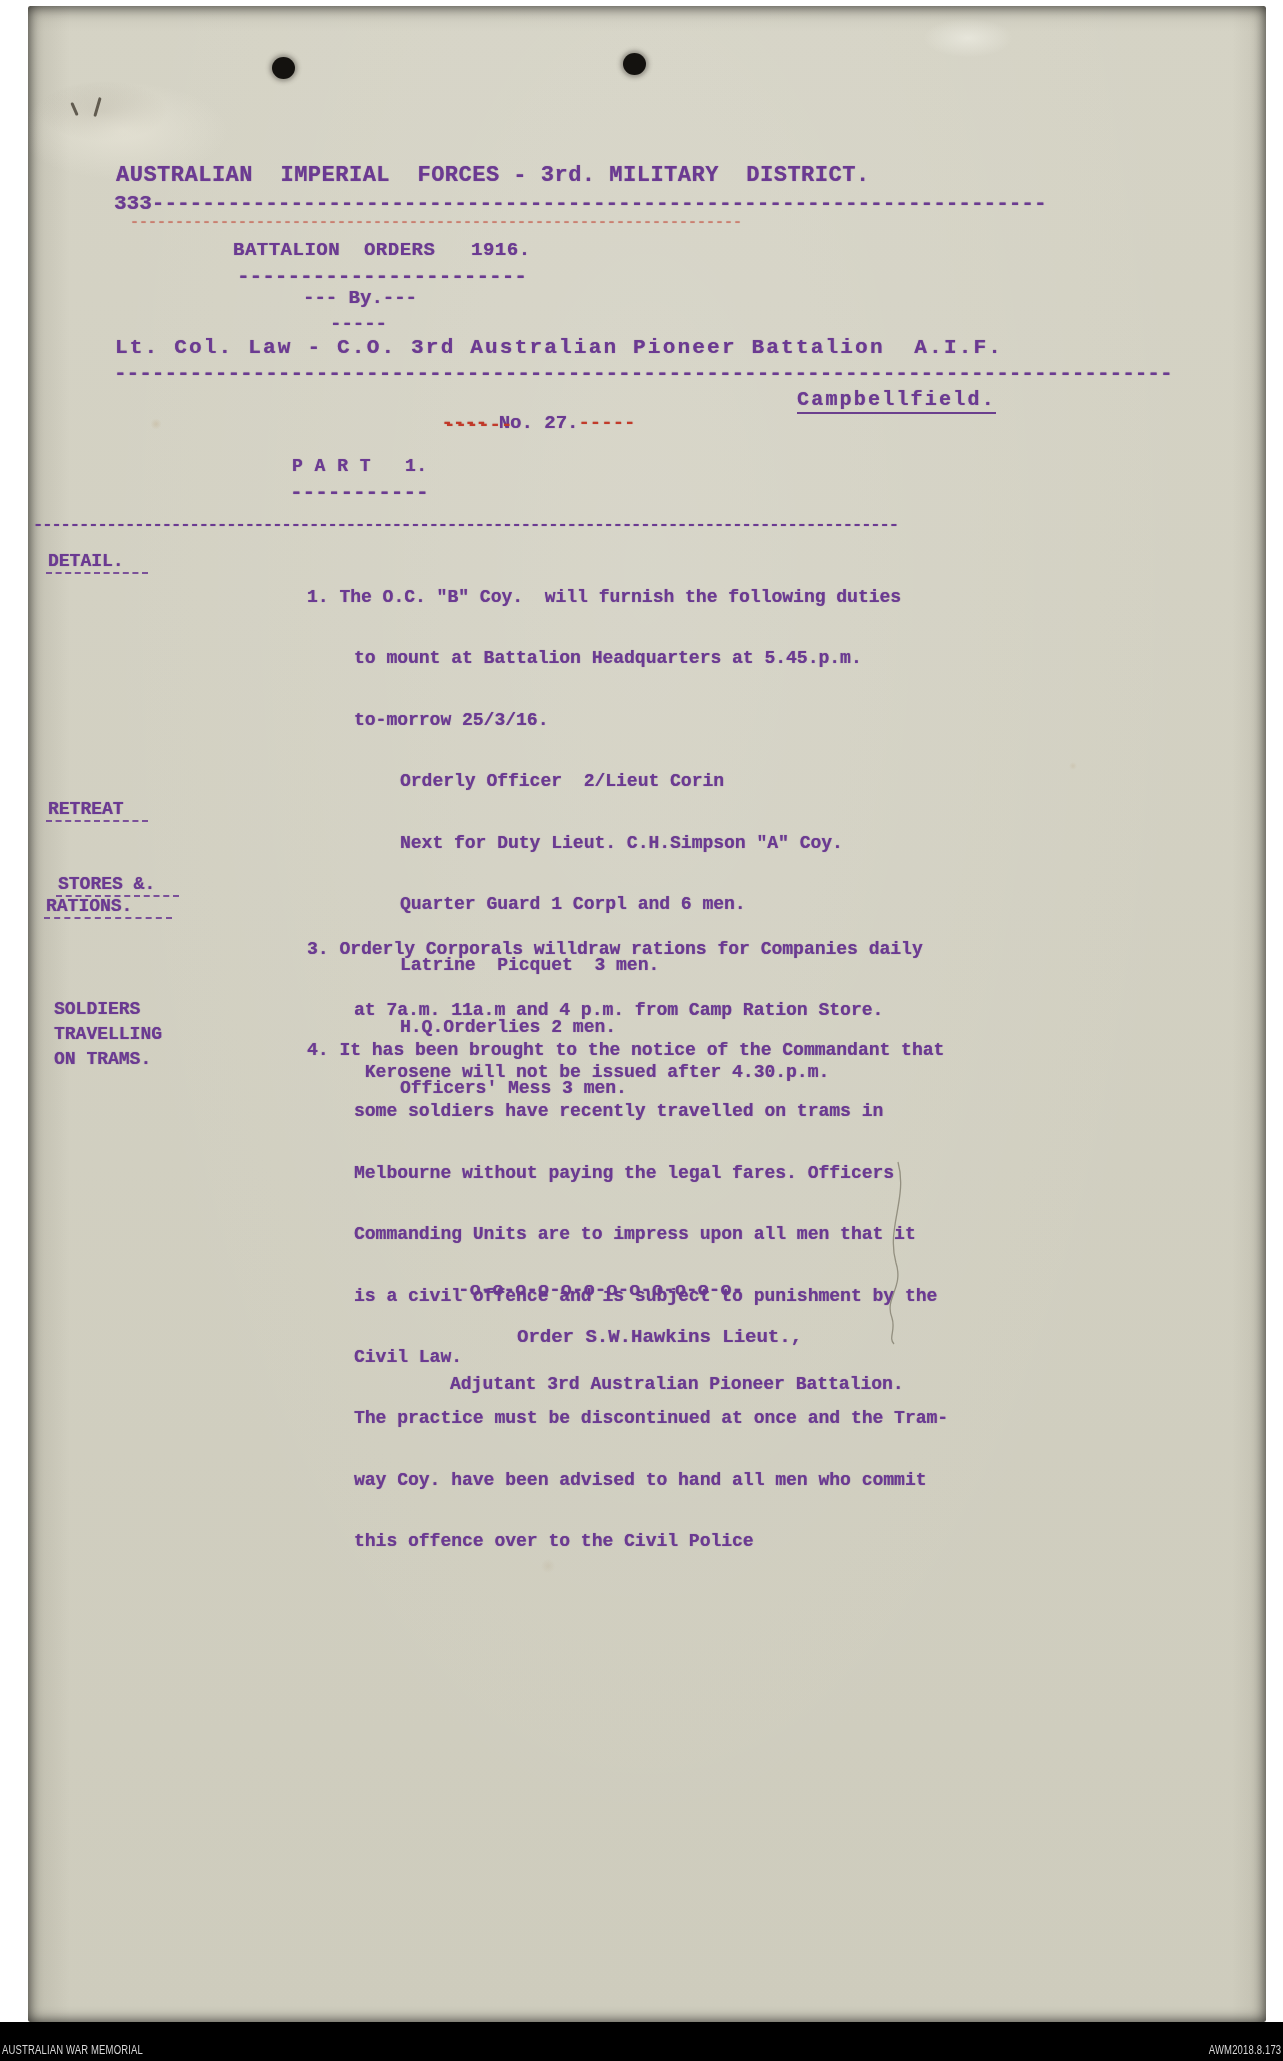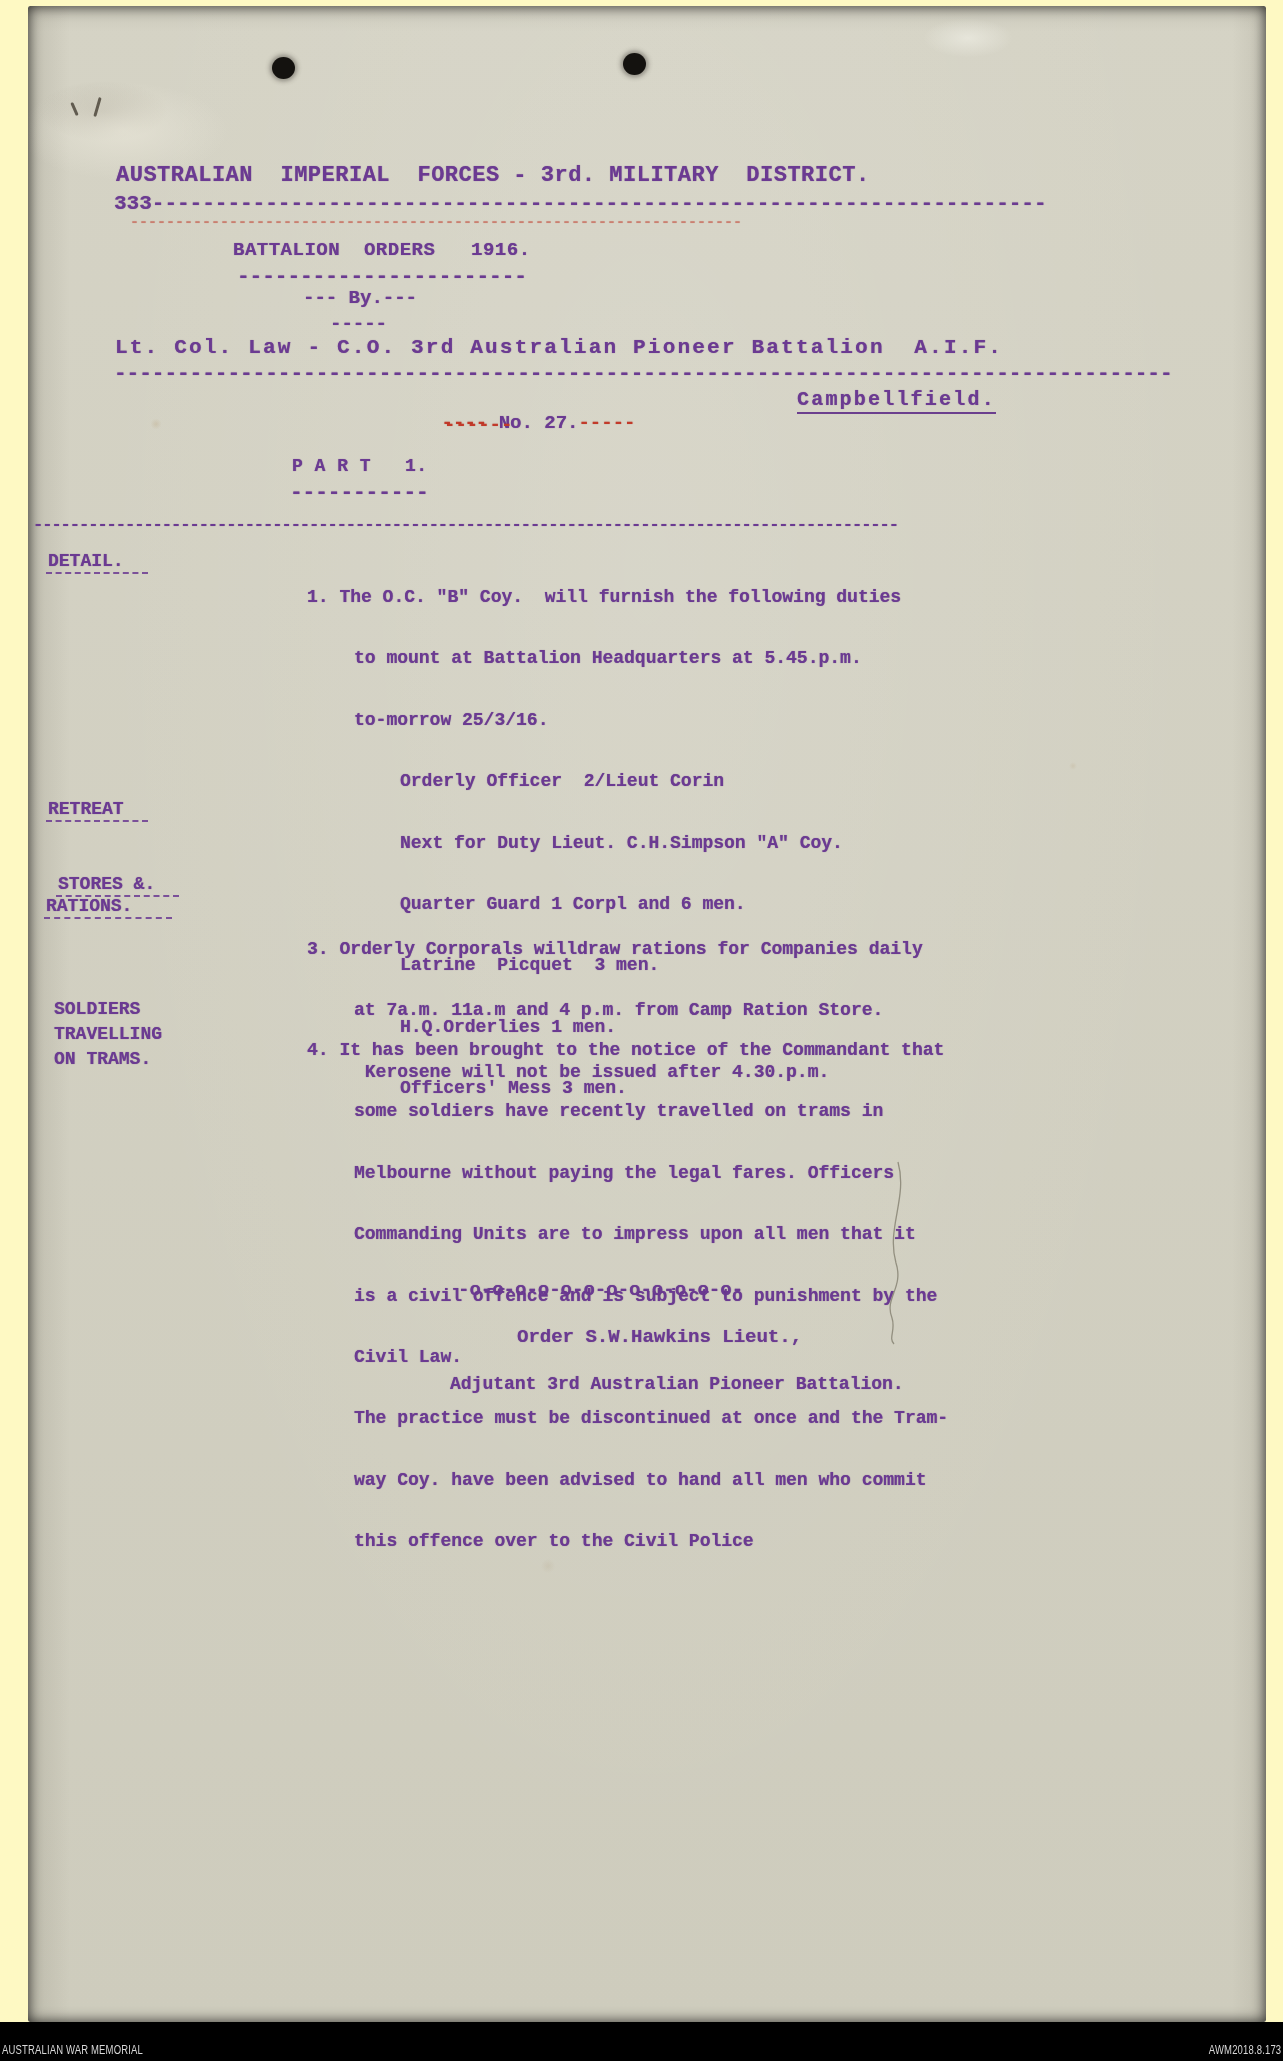--- a/index.html
+++ b/index.html
@@ -1,16 +1,16 @@
 <!DOCTYPE html>
 <html><head>
 <meta charset="utf-8">
 <style>
   html,body{margin:0;padding:0;background:#000;}
-  .page{position:relative;width:1283px;height:2061px;background:#fef9c3;overflow:hidden;
+  .page{position:relative;width:1283px;height:2061px;background:#ffffff;overflow:hidden;
         font-family:"Liberation Mono","DejaVu Sans Mono",monospace;}
   .paper{position:absolute;left:28px;top:6px;width:1238px;height:2016px;border-radius:2px;
     background:
       radial-gradient(ellipse 150px 70px at 95px 125px, rgba(238,235,222,.55), transparent 70%),
       radial-gradient(ellipse 90px 42px at 75px 105px, rgba(115,106,90,.20), transparent 72%),
       radial-gradient(ellipse 60px 26px at 940px 32px, rgba(250,250,242,.45), transparent 75%),
       radial-gradient(circle 7px at 128px 418px, rgba(160,120,60,.16), transparent 80%),
       radial-gradient(circle 5px at 1045px 760px, rgba(160,120,60,.12), transparent 80%),
       radial-gradient(circle 9px at 520px 1560px, rgba(150,118,70,.10), transparent 80%),
       radial-gradient(ellipse at 50% 28%, rgba(255,255,255,.10), transparent 65%),
@@ -98,21 +98,21 @@
   <div class="tw lbl" style="left:54px;top:1049px;">ON TRAMS.</div>
 
   <div class="item tw" style="top:549px;">
     <div>1. The O.C. "B" Coy.  will furnish the following duties</div>
     <div class="c">to mount at Battalion Headquarters at 5.45.p.m.</div>
     <div class="c">to-morrow 25/3/16.</div>
     <div class="s">Orderly Officer  2/Lieut Corin</div>
     <div class="s">Next for Duty Lieut. C.H.Simpson "A" Coy.</div>
     <div class="s">Quarter Guard 1 Corpl and 6 men.</div>
     <div class="s">Latrine  Picquet  3 men.</div>
-    <div class="s">H.Q.Orderlies 1 men.</div>
+    <div class="s">H.Q.Orderlies 2 men.</div>
     <div class="s">Officers' Mess 3 men.</div>
   </div>
 
 
   <div class="item tw" style="top:901px;">
     <div>3. Orderly Corporals willdraw rations for Companies daily</div>
     <div class="c">at 7a.m. 11a.m and 4 p.m. from Camp Ration Store.</div>
     <div class="c"> Kerosene will not be issued after 4.30.p.m.</div>
   </div>
 

